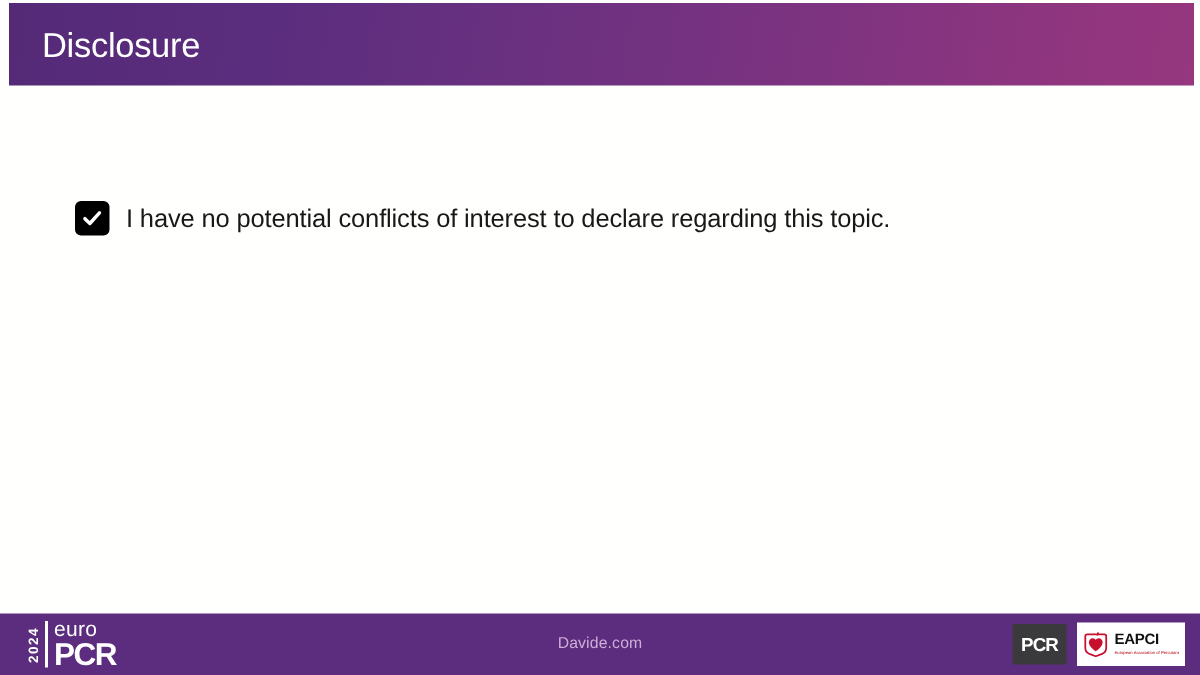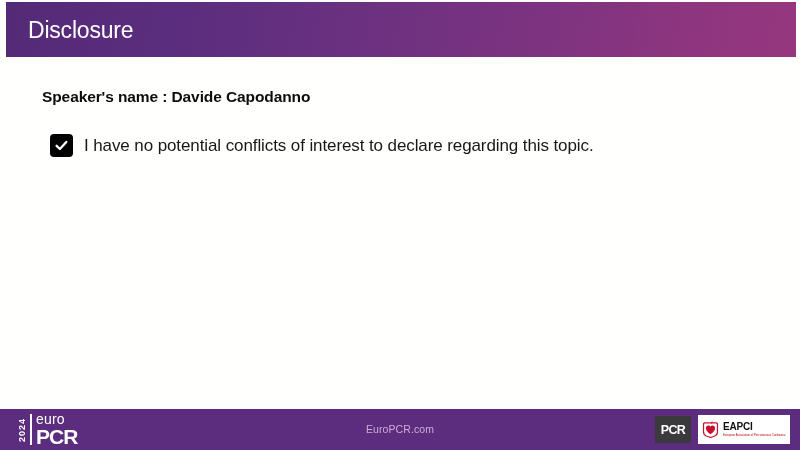--- a/index.html
+++ b/index.html
@@ -165,21 +165,21 @@
     background: #3a3a3c;
     display: flex;
     align-items: center;
     justify-content: center;
     font-size: 12.5px;
     font-weight: bold;
     color: #ffffff;
     letter-spacing: -0.6px;
   }
   .eapci-card {
-    width: 92px;
+    width: 72px;
     height: 29px;
     background: #ffffff;
     display: flex;
     align-items: center;
     padding: 0 4px;
     box-sizing: border-box;
     gap: 4px;
     justify-content: flex-end;
   }
   .eapci-heart {
@@ -212,21 +212,20 @@
 </style>
 </head>
 <body>
 
 <div class="slide">
 
   <div class="header-bar">
     <div class="header-title">Disclosure</div>
   </div>
 
-  <div class="speaker-line">Speaker's name : Davide Capodanno</div>
 
   <div class="declaration-row">
     <span class="checkbox">
       <svg width="15" height="15" viewBox="0 0 15 15" aria-hidden="true">
         <path d="M2.6 7.8 L5.9 11.0 L12.3 3.9" fill="none" stroke="#ffffff" stroke-width="2.3" stroke-linecap="round" stroke-linejoin="round"></path>
       </svg>
     </span>
     <span class="declaration-text">I have no potential conflicts of interest to declare regarding this topic.</span>
   </div>
 
@@ -234,21 +233,21 @@
 
   <div class="footer-logo">
     <span class="logo-year">2024</span>
     <span class="logo-divider"></span>
     <span class="logo-words">
       <span class="logo-euro">euro</span>
       <span class="logo-pcr">PCR</span>
     </span>
   </div>
 
-  <div class="footer-url">EuroPCR.com</div>
+  <div class="footer-url">Davide.com</div>
 
   <div class="footer-right">
     <span class="pcr-badge">PCR</span>
     <span class="eapci-card">
       <span class="eapci-heart">
         <svg width="17" height="17" viewBox="0 0 20 20" aria-hidden="true">
           <path d="M3.2 2.2 H16.8 A1.4 1.4 0 0 1 18.2 3.6 V13 A5 5 0 0 1 15 17.6 L10 19.4 L5 17.6 A5 5 0 0 1 1.8 13 V3.6 A1.4 1.4 0 0 1 3.2 2.2 Z" fill="none" stroke="#c8102e" stroke-width="1.4"></path>
           <path d="M10 15.6 C10 15.6 4.6 12.2 4.6 8.5 C4.6 6.6 6.0 5.3 7.6 5.3 C8.7 5.3 9.6 5.9 10 6.7 C10.4 5.9 11.3 5.3 12.4 5.3 C14.0 5.3 15.4 6.6 15.4 8.5 C15.4 12.2 10 15.6 10 15.6 Z" fill="#c8102e"></path>
           <rect x="11.0" y="0.6" width="1.2" height="2.6" fill="#c8102e" transform="rotate(22 11.6 1.9)"></rect>
         </svg>

